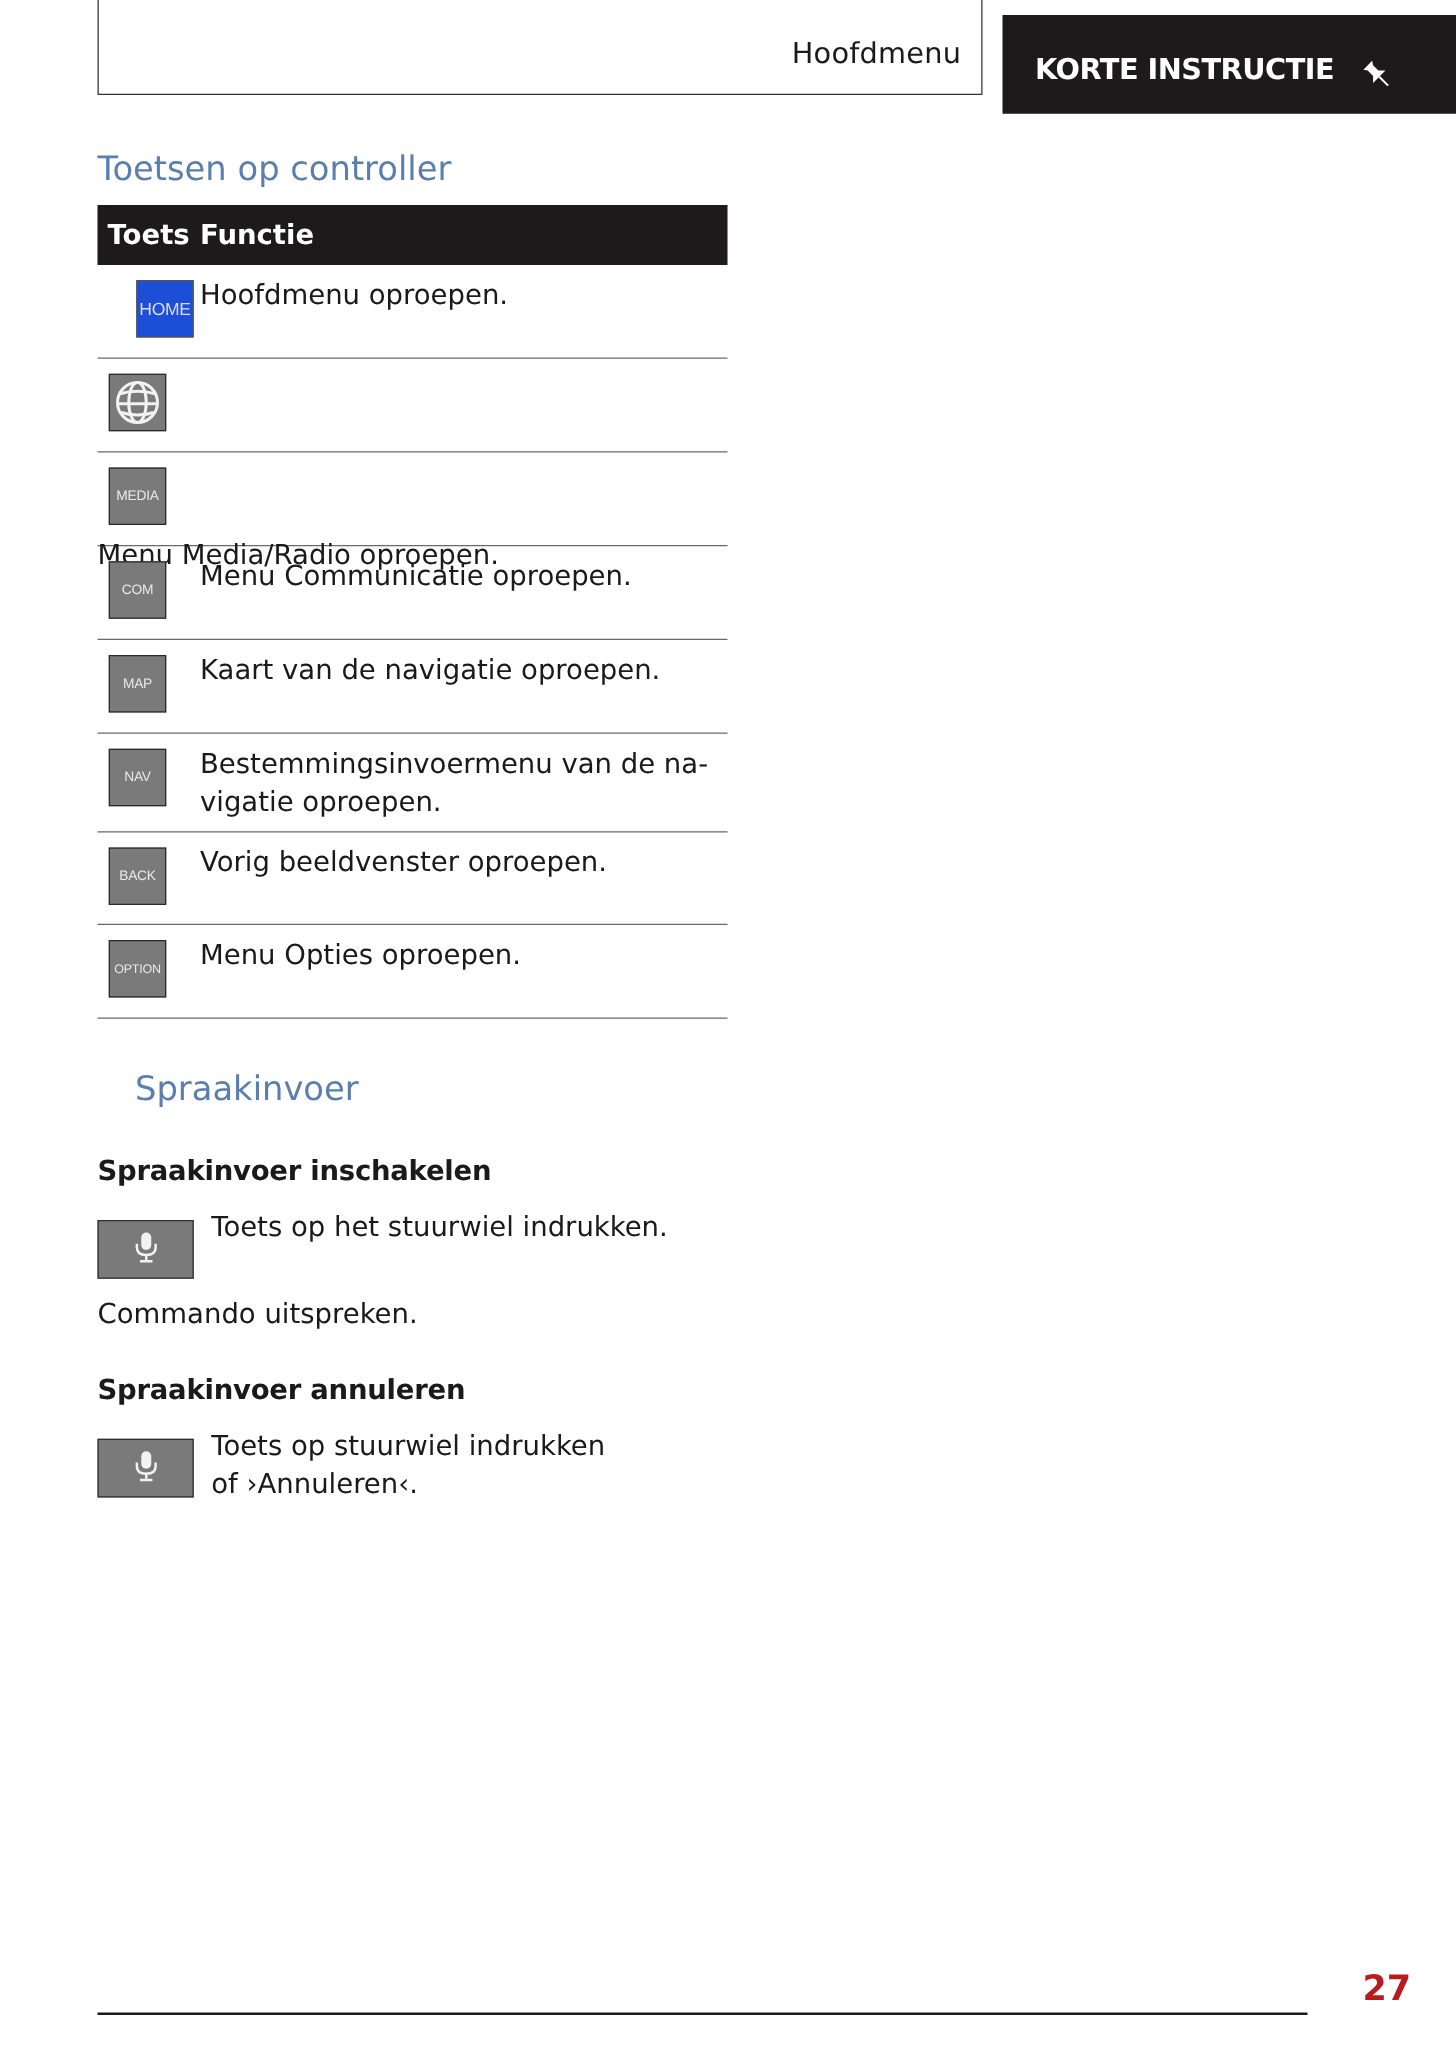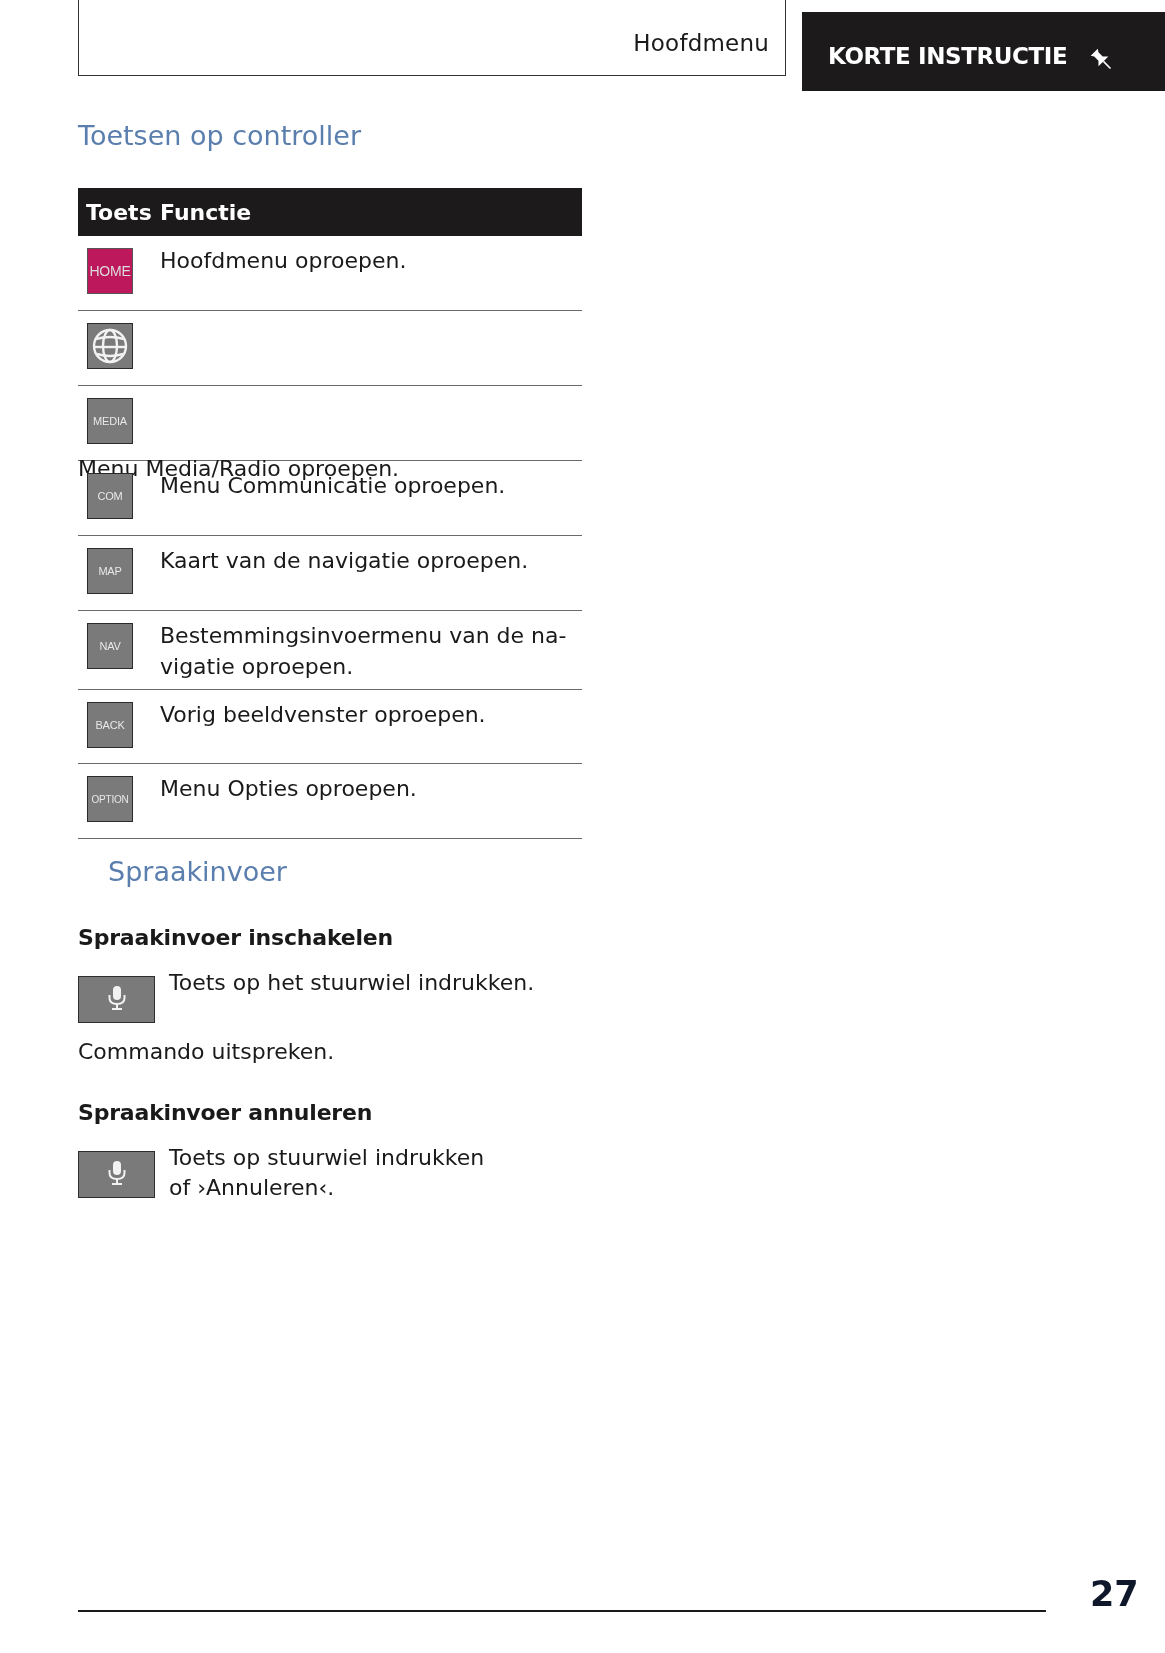--- a/index.html
+++ b/index.html
@@ -59,21 +59,21 @@
     .section-title {
       position: absolute;
       left: 78px;
       font-size: 27px;
       color: #5a7ead;
       font-weight: normal;
     }
     .table {
       position: absolute;
       left: 78px;
-      top: 188px;
+      top: 164px;
       width: 504px;
     }
     .thead {
       height: 48px;
       background: #1c1a1b;
       color: #fff;
       display: flex;
       align-items: center;
       font-weight: bold;
       font-size: 22px;
@@ -110,21 +110,22 @@
       display: flex;
       align-items: center;
       justify-content: center;
       font-size: 11px;
       letter-spacing: -0.2px;
     }
     .keycap.home {
       font-size: 14px;
       color: #dcdcdc;
       border-color: #555;
-      background: #be185d;
+      background: #1d4ed8;
+      margin-left: 22px;
     }
     .subheading {
       position: absolute;
       left: 78px;
       font-size: 22px;
       font-weight: bold;
       color: #1a1a1a;
       letter-spacing: -0.2px;
     }
     .body-text {
@@ -150,23 +151,23 @@
       left: 78px;
       top: 1610px;
       width: 968px;
       height: 2px;
       background: #1a1a1a;
     }
     .page-number {
       position: absolute;
       left: 1090px;
       top: 1574px;
-      font-size: 35px;
-      font-weight: bold;
-      color: #0f172a;
+      font-size: 28px;
+      font-weight: bold;
+      color: #b91c1c;
     }
   </style>
 </head>
 <body>
 
 <div class="header-box">
   <span class="header-section">Hoofdmenu</span>
 </div>
 <div class="header-chapter">
   <span class="label">KORTE INSTRUCTIE</span>

